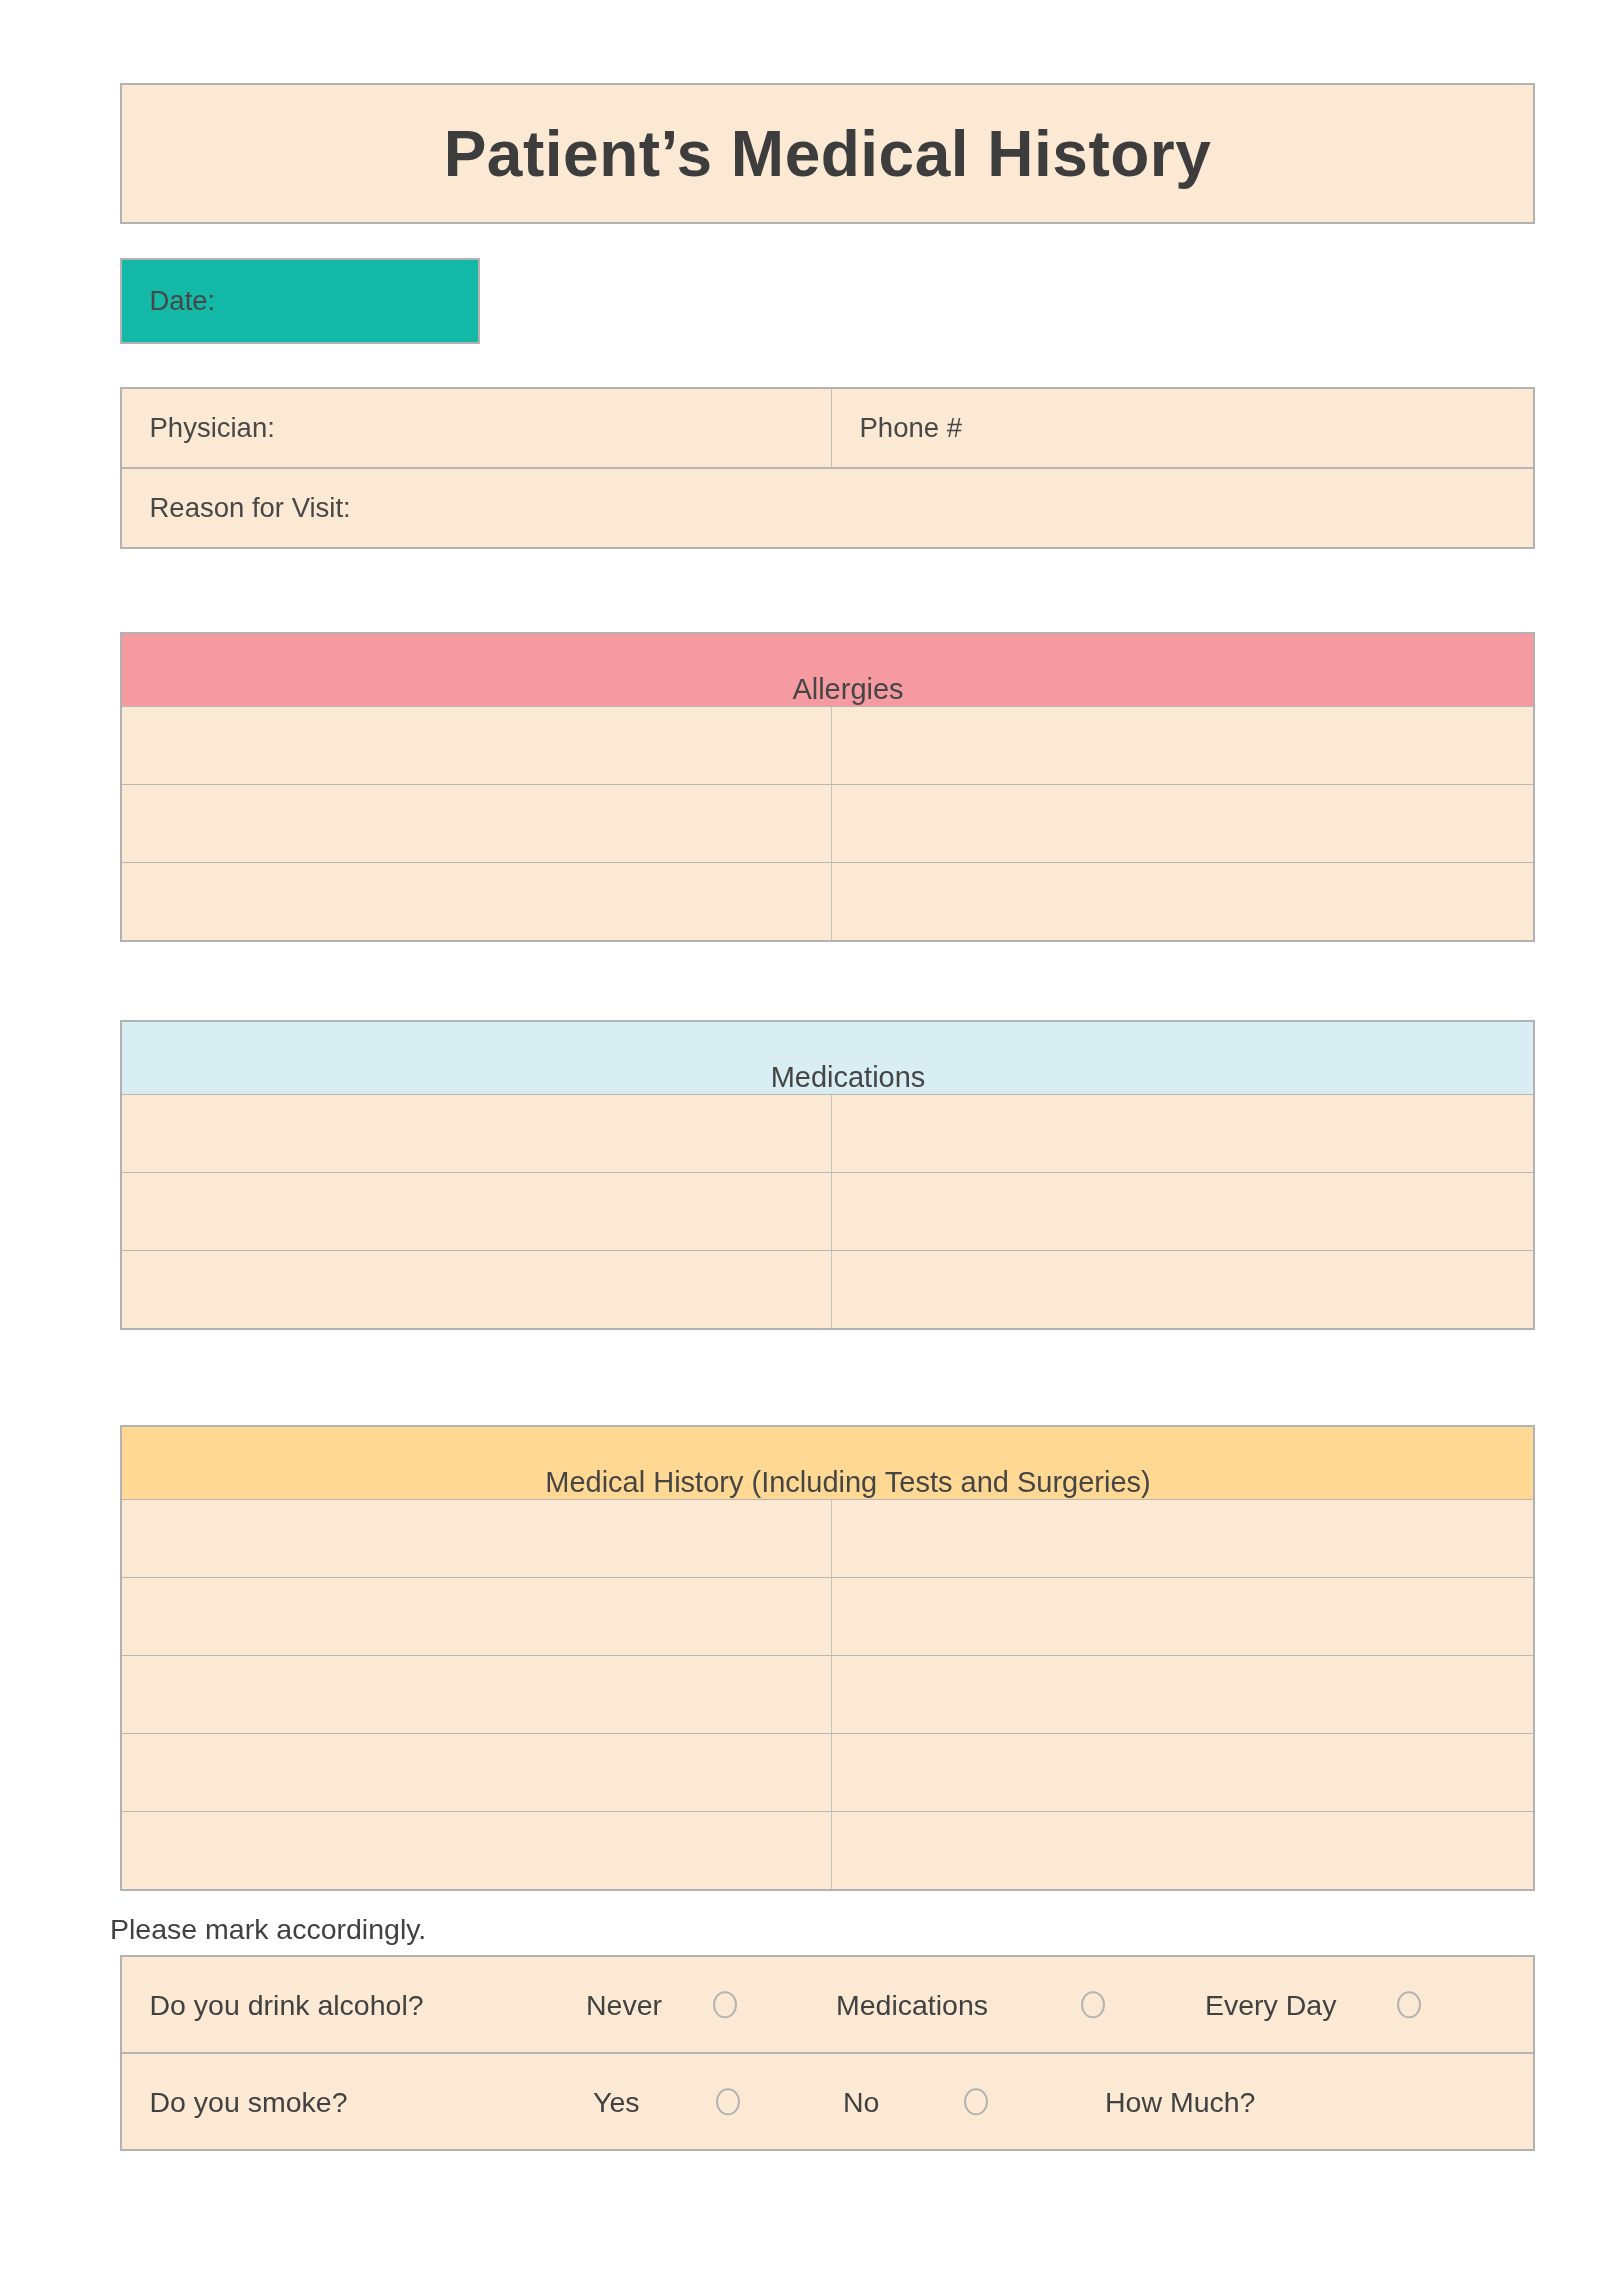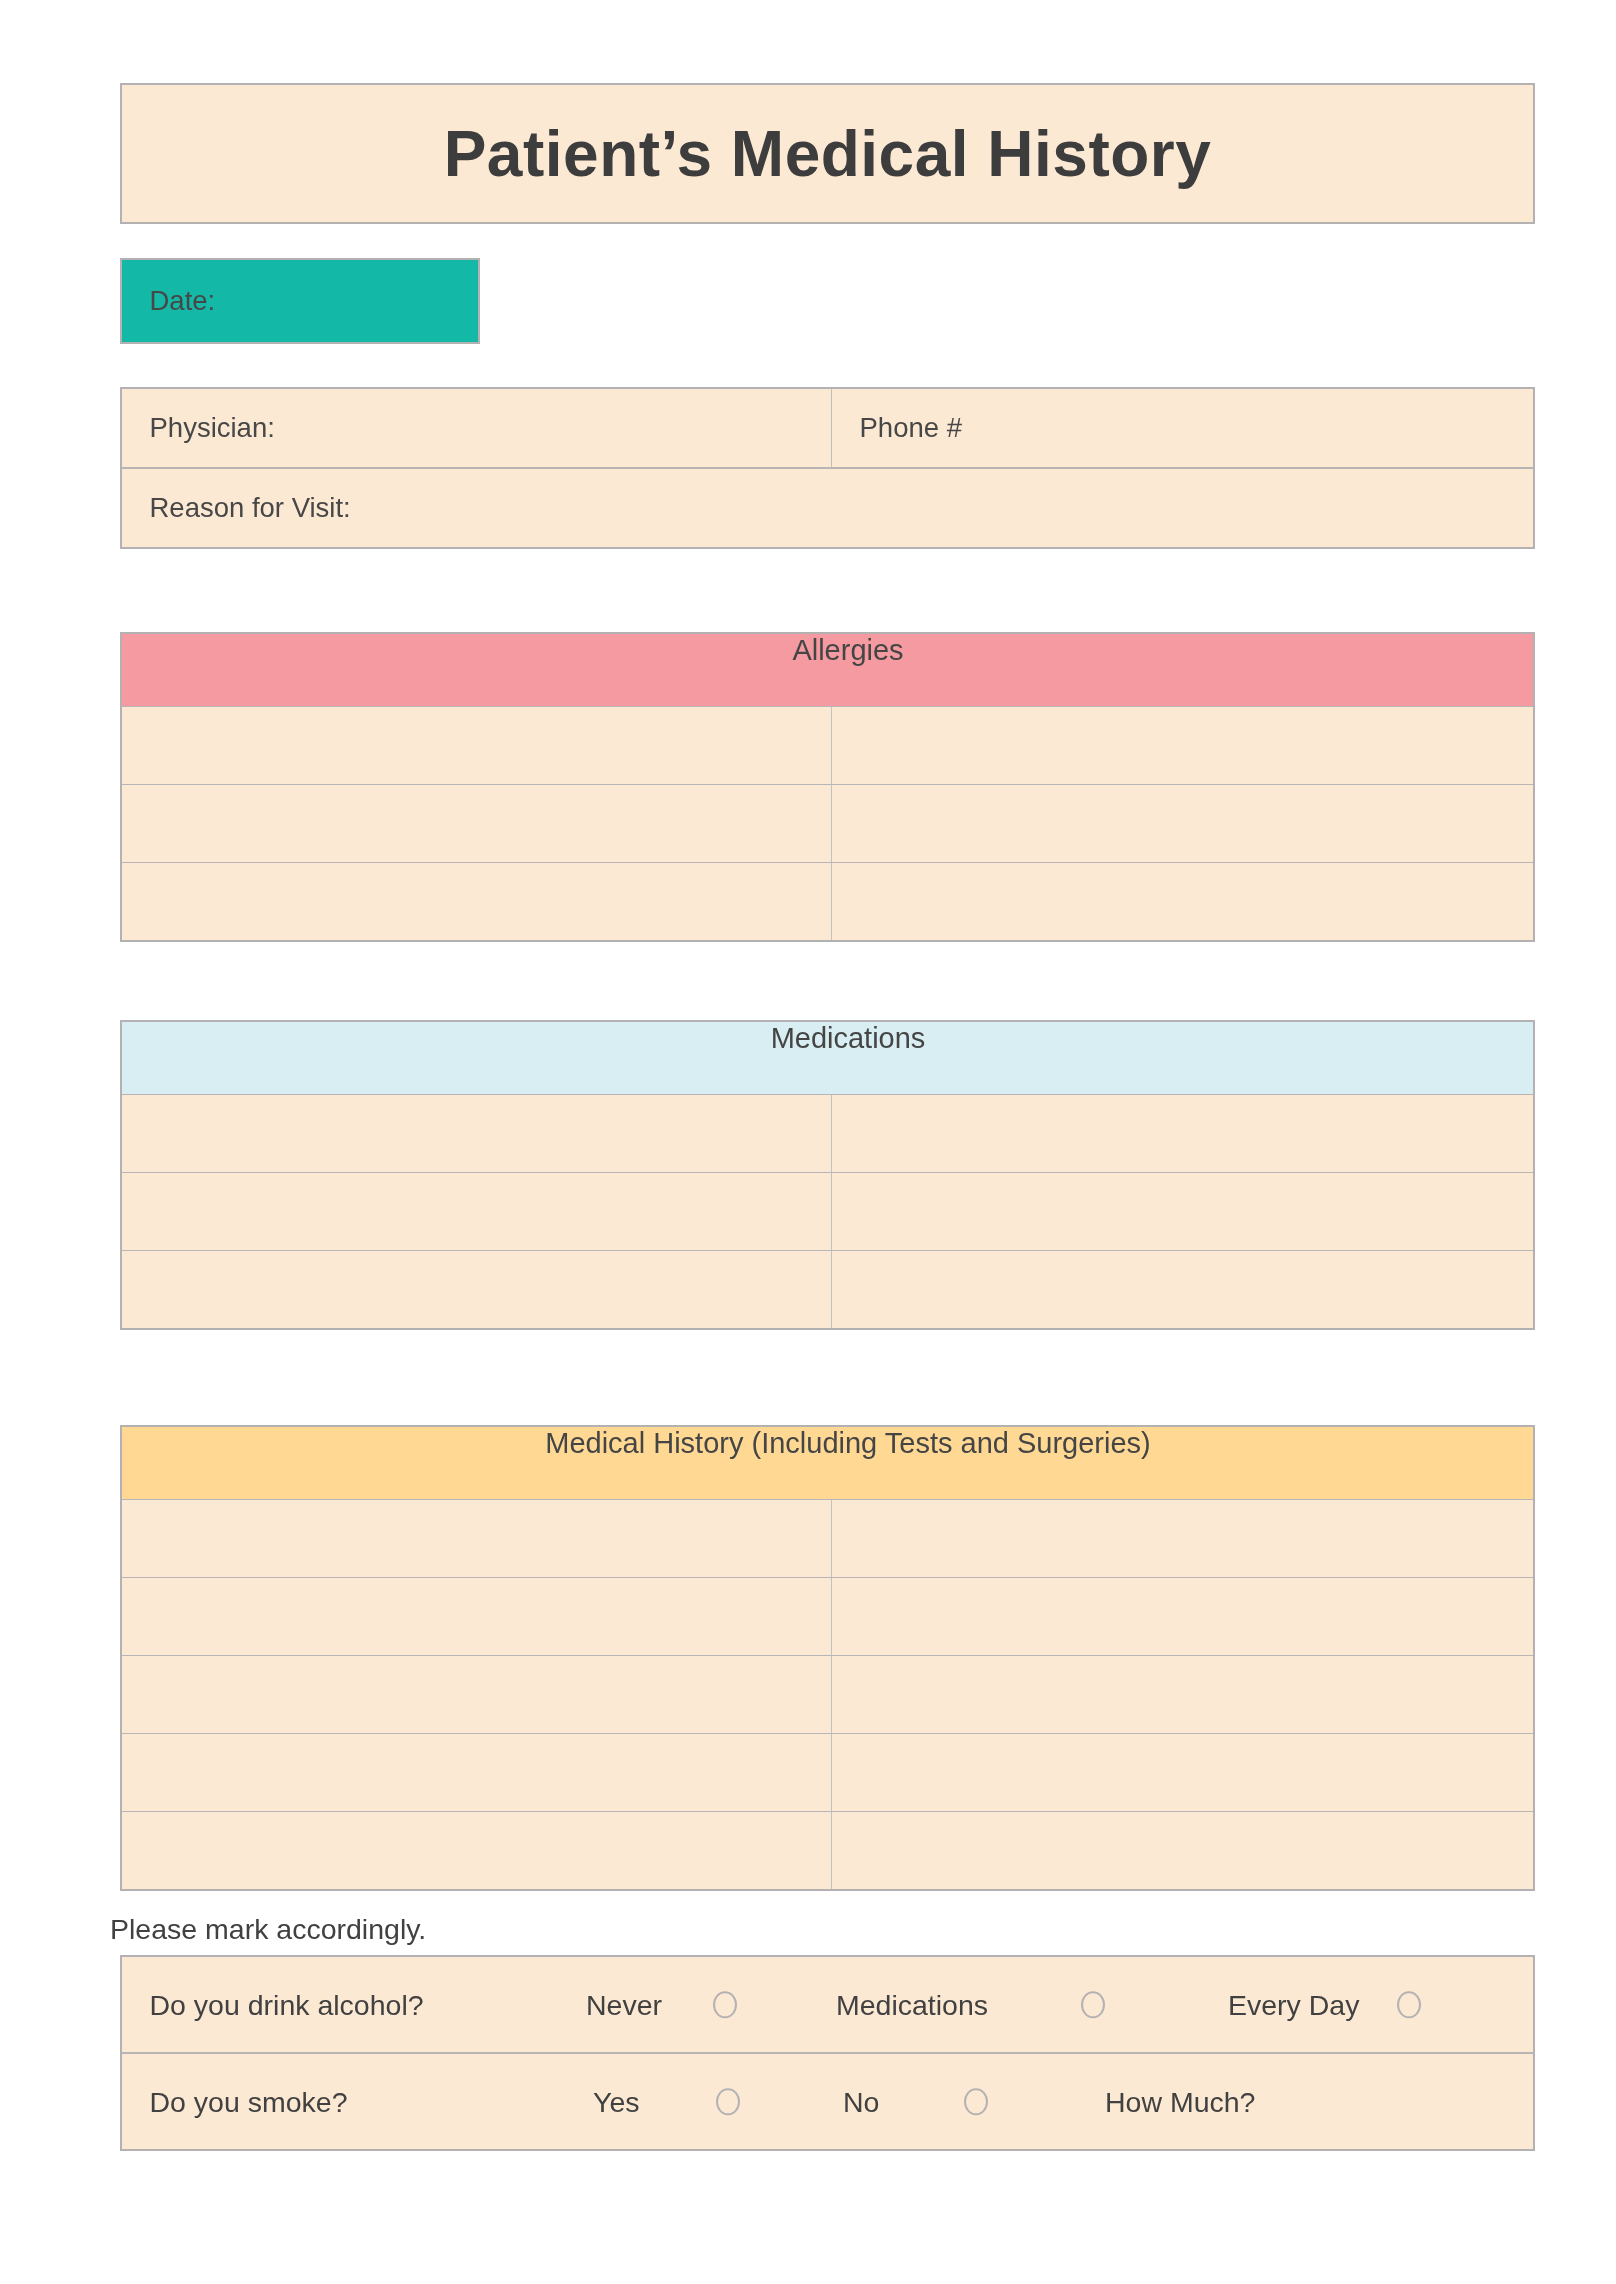--- a/index.html
+++ b/index.html
@@ -30,21 +30,21 @@
   .row-2{grid-template-columns:709px 1fr;}
   .row-3{grid-template-columns:1fr;}
   .cell{display:flex;align-items:center;box-sizing:border-box;}
   .cell + .cell{border-left:1.8px solid #c0bebe;}
 
   
   .section{box-sizing:border-box;}
   .sec-allergies{margin-top:83px;}
   .sec-medications{margin-top:78px;}
   .sec-history{margin-top:95px;}
-  .section-header{height:72px;display:flex;align-items:flex-start;justify-content:center;
+  .section-header{height:72px;display:flex;align-items:flex-end;justify-content:center;
     font-size:29px;color:#454545;padding-left:41px;}
   .srow{display:grid;grid-template-columns:709px 1fr;height:77px;background:#fce9d4;
     border-top:1.8px solid #b7b5b5;}
   .srow .fill-cell{box-sizing:border-box;}
   .srow .fill-cell + .fill-cell{border-left:1.8px solid #c3c1c1;}
 
   
   .instruction{margin-top:22px;font-size:28.5px;color:#414141;height:33px;}
   .q-table{margin-top:9.2px;background:#fce9d4;}
   .q-row{position:relative;height:95px;background:#fce9d4;}
@@ -154,21 +154,21 @@
 
   <div class="instruction">Please mark accordingly.</div>
 
   <div class="q-table outer">
     <div class="q-row">
       <span class="opt" style="left:27.5px">Do you drink alcohol?</span>
       <span class="opt" style="left:464px">Never</span>
       <span class="radio" style="left:591px"></span>
       <span class="opt" style="left:714px">Medications</span>
       <span class="radio" style="left:959px"></span>
-      <span class="opt" style="left:1106px">Every Day</span>
+      <span class="opt" style="left:1083px">Every Day</span>
       <span class="radio" style="left:1275px"></span>
     </div>
     <div class="q-row">
       <span class="opt" style="left:27.5px">Do you smoke?</span>
       <span class="opt" style="left:471px">Yes</span>
       <span class="radio" style="left:594px"></span>
       <span class="opt" style="left:721px">No</span>
       <span class="radio" style="left:842px"></span>
       <span class="opt" style="left:983px">How Much?</span>
     </div>

